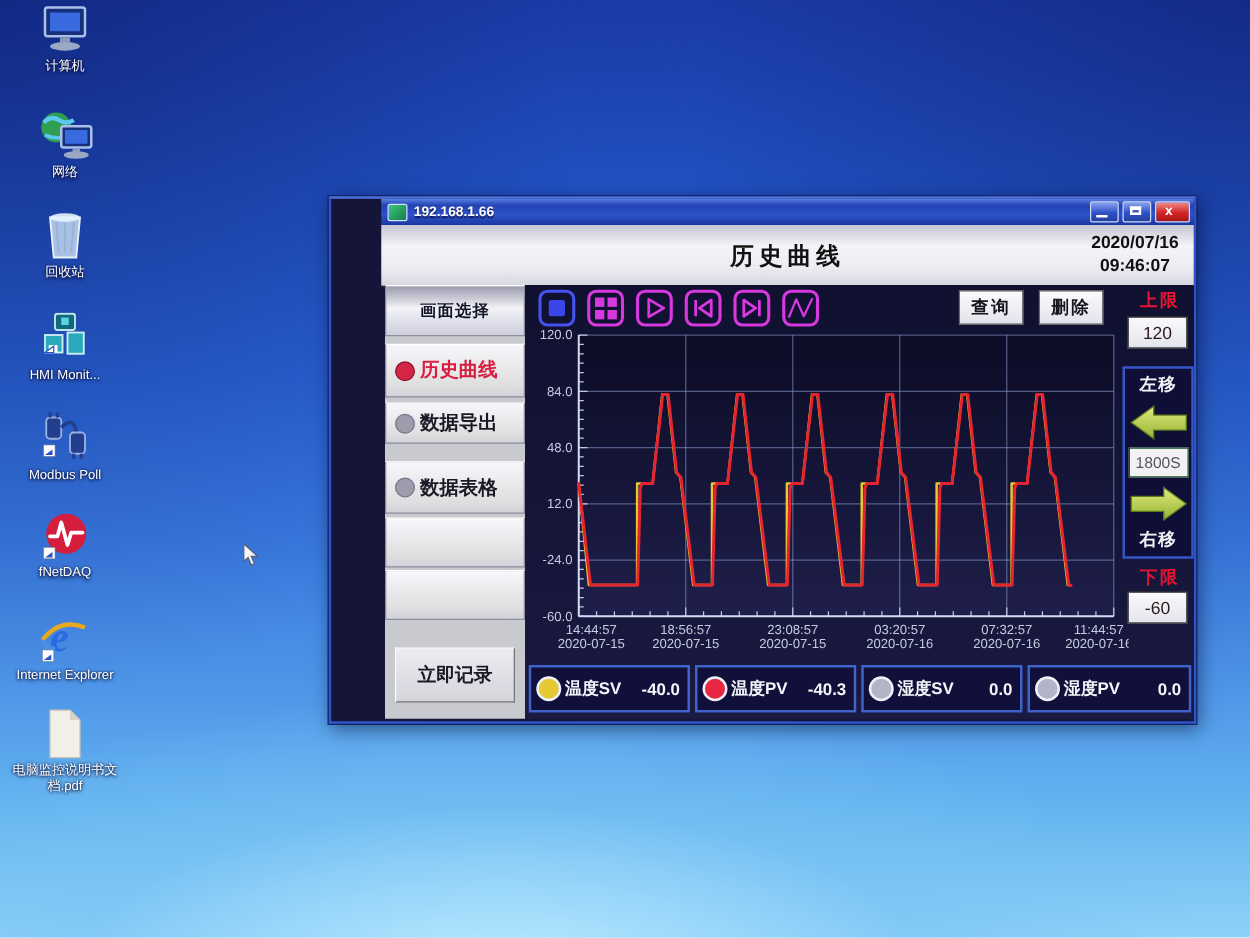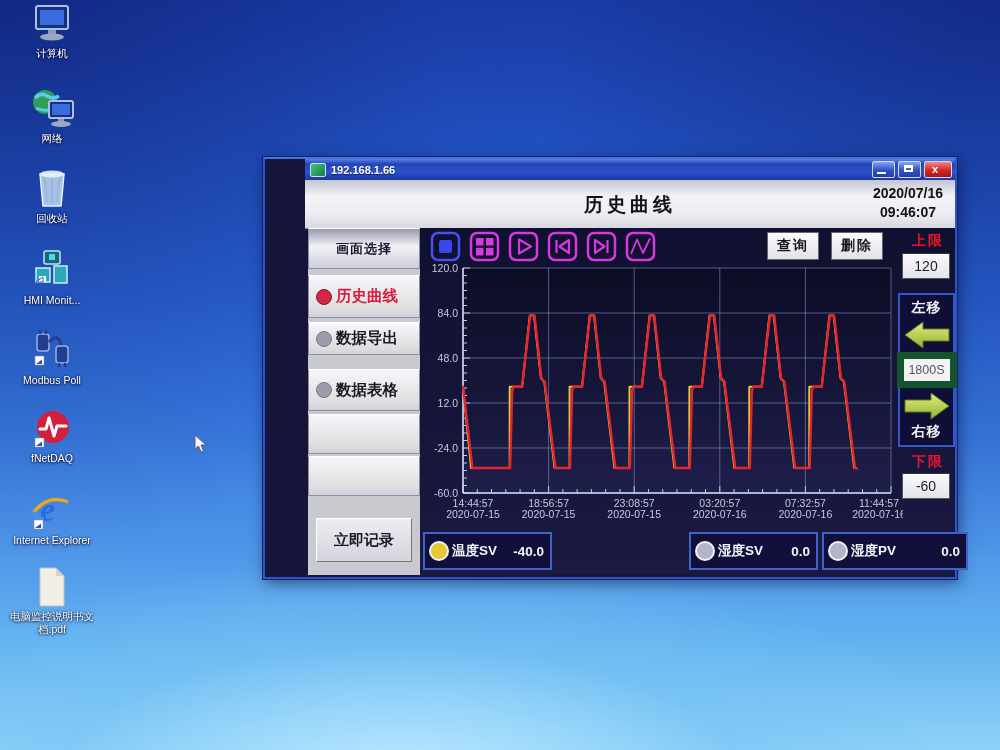--- a/index.html
+++ b/index.html
@@ -55,21 +55,21 @@
   .content{position:absolute;left:115px;top:48px;width:535px;height:347px;background:linear-gradient(180deg,#101030,#1a1a42);}
   .icon-btn{position:absolute;top:3px;width:31px;height:31px;cursor:pointer;}
   .push-btn{position:absolute;top:4px;width:52px;height:28px;box-sizing:border-box;background:linear-gradient(180deg,#fbfbfd,#e2e2ea);
     border:1px solid #666;color:#15151f;font-size:14px;font-weight:bold;display:flex;align-items:center;justify-content:center;cursor:pointer;letter-spacing:2px;}
   .limit-label{position:absolute;width:48px;text-align:center;color:#e81430;font-size:14px;font-weight:bold;letter-spacing:2px;}
   .value-box{position:absolute;width:48px;height:26px;box-sizing:border-box;background:linear-gradient(180deg,#fafafc,#e4e4ec);
     border:1px solid #555;border-top-color:#333;color:#2a1a1a;font-size:14px;display:flex;align-items:center;justify-content:center;cursor:pointer;}
   .pan-panel{position:absolute;left:478px;top:65px;width:57px;height:154px;box-sizing:border-box;border:2px solid #3556c6;background:#0e0e36;
     display:flex;flex-direction:column;align-items:center;justify-content:space-between;padding:4px 0;}
   .pan-label{color:#f2f2f6;font-size:14px;font-weight:bold;letter-spacing:1px;}
-  .pan-interval{width:46px;height:22px;background:#f2f2f4;border:7px solid #14532d;color:#55555f;font-size:12.5px;display:flex;align-items:center;justify-content:center;cursor:pointer;}
+  .pan-interval{width:46px;height:22px;background:#f2f2f4;border:1px solid #14532d;color:#55555f;font-size:12.5px;display:flex;align-items:center;justify-content:center;cursor:pointer;}
   .pan-arrow{cursor:pointer;display:block;}
   
   .legend-cell{position:absolute;top:304px;height:38px;width:129px;box-sizing:border-box;border:2px solid #3f63c8;background:#10103a;
     display:flex;align-items:center;padding:0 4px;}
   .legend-dot{width:16px;height:16px;border-radius:50%;border:2.5px solid #eef0fa;flex:none;margin-right:3px;}
   .legend-name{color:#f4f4fa;font-size:13.5px;font-weight:bold;}
   .legend-value{color:#f4f4fa;font-size:13.5px;font-weight:bold;margin-left:auto;padding-right:2px;}
   
   #chart-svg{position:absolute;left:5px;top:34px;}
   #chart-svg .plotbg{fill:url(#bgGrad);}
@@ -369,26 +369,31 @@
         <div class="pan-label">右移</div>
       </div>
       <div class="limit-label" style="left:484px;top:225px">下限</div>
       <div class="value-box" style="left:482px;top:245px">-60</div>
 
       <div class="legend-cell" style="left:3px">
         <span class="legend-dot" style="background: rgb(230, 200, 50);"></span>
         <span class="legend-name">温度SV</span>
         <span class="legend-value">-40.0</span>
       </div>
+      <div class="legend-cell" style="left:136px">
+        <span class="legend-dot" style="background: rgb(230, 40, 66);"></span>
+        <span class="legend-name">温度PV</span>
+        <span class="legend-value">-40.3</span>
+      </div>
       <div class="legend-cell" style="left:269px">
         <span class="legend-dot" style="background: rgb(180, 180, 200);"></span>
         <span class="legend-name">湿度SV</span>
         <span class="legend-value">0.0</span>
       </div>
-      <div class="legend-cell" style="left:402px;width:146px">
+      <div class="legend-cell" style="left:402px;width:131px">
         <span class="legend-dot" style="background: rgb(180, 180, 200);"></span>
         <span class="legend-name">湿度PV</span>
         <span class="legend-value">0.0</span>
       </div>
     </div>
   </div>
 </div>
 
 <svg class="cursor" width="16" height="20">
   <polygon points="1,1 1,15 4.5,12 7,18 9.5,16.8 7,11 12,11" fill="#f4f6fa" stroke="#55607a" stroke-width="1"></polygon>

